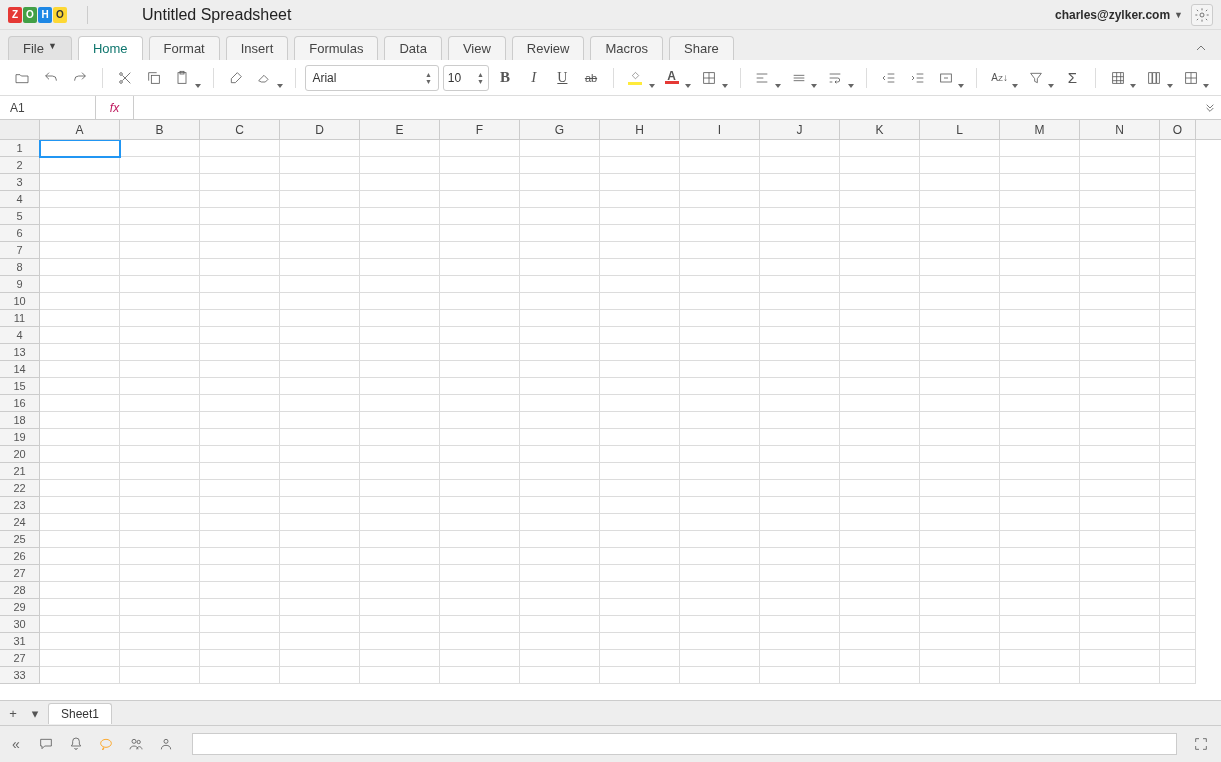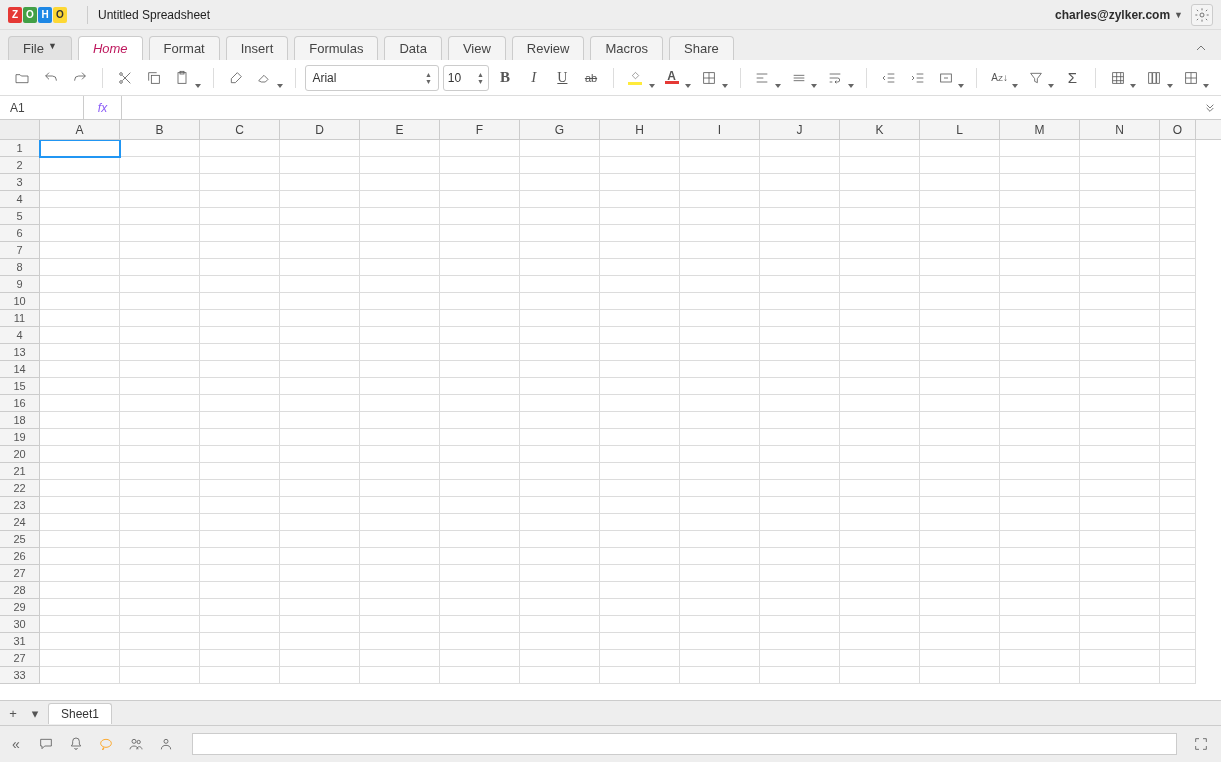--- a/index.html
+++ b/index.html
@@ -2,52 +2,52 @@
 <html><head>
 <meta charset="utf-8">
 <style>
   * { box-sizing: border-box; margin: 0; padding: 0; }
   html, body { width: 1221px; height: 762px; font-family: Arial, sans-serif; font-size: 12px; background: #fff; color: #333; overflow: hidden; }
   .titlebar { height: 30px; background: #eee; display: flex; align-items: center; padding: 0 8px; border-bottom: 1px solid #ddd; }
   .logo { display: flex; gap: 1px; margin-right: 10px; }
   .logo span { width: 14px; height: 16px; display: inline-flex; align-items: center; justify-content: center; color: #fff; font-weight: bold; font-size: 10px; border-radius: 2px; }
   .logo .z { background: #e53935; } .logo .o1 { background: #43a047; } .logo .h { background: #1e88e5; } .logo .o2 { background: #fdd835; color:#333; }
   .title-sep { width: 1px; height: 18px; background: #ccc; margin: 0 10px; }
-  .doc-title { font-size: 12px; color: #222; }
+  .doc-title { font-size: 16px; color: #222; margin-left: 44px; }
   .titlebar-spacer { flex: 1; }
   .user-email { font-size: 12px; color: #2d2d2d; font-weight: bold; margin-right: 4px; }
   .caret-down { font-size: 9px; color: #555; margin-right: 8px; }
   .gear-btn { width: 22px; height: 22px; border: 1px solid #ccc; border-radius: 3px; background: #f4f4f4; display: flex; align-items: center; justify-content: center; color: #555; cursor: pointer; }
 
   .menubar { height: 30px; background: #eee; display: flex; align-items: flex-end; padding: 0 8px; gap: 6px; }
   .menu-tab { padding: 4px 14px; border: 1px solid #ccc; border-bottom: none; border-radius: 4px 4px 0 0; background: #f4f4f4; font-size: 13px; color: #444; cursor: pointer; }
   .menu-tab.file { background: #e3e3e3; display: flex; align-items: flex-start; gap: 4px;}
-  .menu-tab.active { background: #fff; color: #be185d; font-style: italic; }
+  .menu-tab.active { background: #fff; color: #0f766e; }
   .menubar-spacer { flex: 1; }
   .collapse-btn { width: 24px; height: 20px; display: flex; align-items: center; justify-content: center; color: #777; cursor: pointer; margin-bottom: 2px;}
 
   .toolbar { height: 36px; background: #fff; display: flex; align-items: center; padding: 0 10px; gap: 4px; border-bottom: 1px solid #ddd; }
   .tbtn { width: 26px; height: 26px; display: flex; align-items: center; justify-content: center; color: #555; cursor: pointer; border-radius: 3px; position: relative;}
   .tbtn.drop::after { content:""; position:absolute; right:2px; bottom:3px; border-left:3px solid transparent; border-right:3px solid transparent; border-top:4px solid #666; }
   .tbtn.wdrop { width: 34px; justify-content: flex-start; padding-left: 4px;}
   .sep { width: 1px; height: 20px; background: #ddd; margin: 0 6px; }
   .font-sel { width: 140px; height: 26px; border: 1px solid #ccc; border-radius: 3px; display: flex; align-items: center; padding: 0 6px; font-size: 12px; justify-content: space-between; cursor:pointer;}
   .size-sel { width: 48px; height: 26px; border: 1px solid #ccc; border-radius: 3px; display: flex; align-items: center; padding: 0 4px; font-size: 12px; justify-content: space-between; cursor:pointer;}
   .stepper { display:flex; flex-direction: column; font-size:7px; color:#666; line-height:7px;}
   .bold { font-weight: bold; font-family: 'Times New Roman', serif; font-size:15px;}
   .italic { font-style: italic; font-family: 'Times New Roman', serif; font-size:15px;}
   .underline-f { text-decoration: underline; font-family: 'Times New Roman', serif; font-size:14px;}
   .strike-f { text-decoration: line-through; font-size: 11px; }
   .color-underline { display:flex; flex-direction:column; align-items:center; line-height:10px;}
   .color-underline .bar { width:14px; height:3px; }
   .bar-yellow{ background:#ffeb3b;} .bar-red{ background:#e53935;}
 
   .formula-bar { height: 24px; background: #fff; display: flex; align-items: center; border-bottom: 1px solid #ccc; }
-  .cell-ref { width: 84px; height: 100%; border-right: 1px solid #ccc; display: flex; align-items: center; padding: 0 10px; font-size: 12px; color:#444;}
-  .fx-box { height:100%; display:flex; align-items:center; padding:0 8px; color:#8b5cf6; font-style:italic; font-size:12px; border-right:1px solid #ccc; width:38px; justify-content:center;}
+  .cell-ref { width: 96px; height: 100%; border-right: 1px solid #ccc; display: flex; align-items: center; padding: 0 10px; font-size: 12px; color:#444;}
+  .fx-box { height:100%; display:flex; align-items:center; padding:0 8px; color:#be185d; font-style:italic; font-size:12px; border-right:1px solid #ccc; width:38px; justify-content:center;}
   .formula-input { flex:1; height:100%; border:none; outline:none; padding:0 6px; font-size:12px;}
   .fb-expand { width:22px; display:flex; align-items:center; justify-content:center; color:#888; cursor:pointer;}
 
   .grid-wrap { height: 580px; overflow: hidden; display:flex; flex-direction:column; }
   .col-headers { display:flex; height:20px; background:#f4f4f4; border-bottom:1px solid #ccc; }
   .corner { width:40px; border-right:1px solid #ccc; background:#eee; }
   .col-h { width:80px; border-right:1px solid #ccc; text-align:center; font-size:12px; color:#444; line-height:20px; cursor:pointer;}
   .col-h.last { width:36px; }
   .grid-body { overflow:hidden; }
   .row { display:flex; height:17px; }

